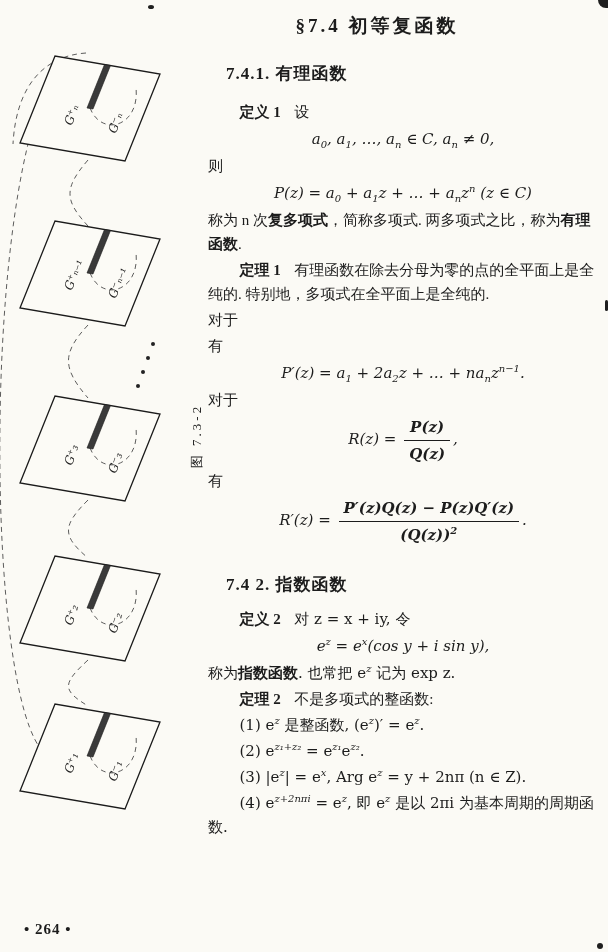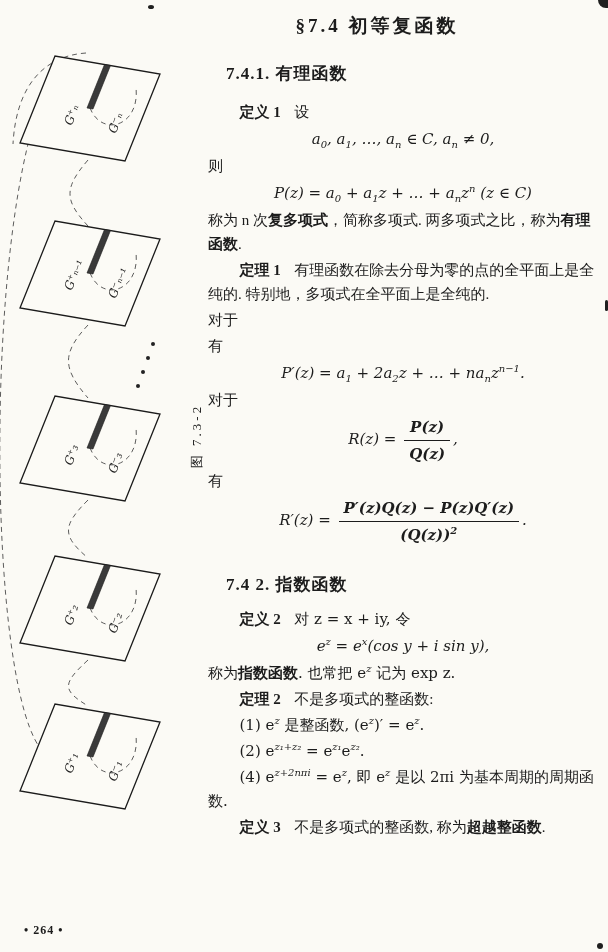--- a/index.html
+++ b/index.html
@@ -38,21 +38,21 @@
   .figure svg{display:block;}
   .sheet{fill:#fcfbf6;stroke:#1b1b1b;stroke-width:1.3;}
   .slit{fill:#3a3a3a;stroke:#1b1b1b;stroke-width:0.6;}
   .dash{fill:none;stroke:#4a4a4a;stroke-width:0.9;stroke-dasharray:5 4;}
   .glabel{font-family:"DejaVu Serif",serif;font-style:italic;font-size:12px;fill:#1b1b1b;}
   .figcap{font-family:"Liberation Serif",serif;font-size:13px;letter-spacing:3px;fill:#1b1b1b;}
   .dot{fill:#222;}
   
   .footer{
     position:absolute;left:24px;bottom:14px;
-    font-weight:bold;font-size:12px;letter-spacing:1px;
+    font-weight:bold;font-size:15px;letter-spacing:1px;
   }
   .speck{position:absolute;background:#1f1f1f;}
   .sp1{top:5px;left:148px;width:6px;height:4px;border-radius:50%;}
   .sp2{top:0;right:0;width:10px;height:8px;border-radius:0 0 0 8px;}
   .sp3{bottom:3px;right:5px;width:6px;height:6px;border-radius:50%;}
   .sp4{top:300px;right:0;width:3px;height:11px;border-radius:2px;}
 </style>
 </head>
 <body>
 
@@ -174,25 +174,23 @@
     <p>
       <span>称为</span><b>指数函数</b><span class="mix">. 也常把 e<sup>z</sup> 记为 exp z.</span>
     </p>
 
     <p class="ind">
       <b class="lbl">定理 2</b><span>不是多项式的整函数:</span>
     </p>
 
     <p class="ind mix">(1) e<sup>z</sup> 是整函数, (e<sup>z</sup>)′ = e<sup>z</sup>.</p>
     <p class="ind mix">(2) e<sup>z₁+z₂</sup> = e<sup>z₁</sup>e<sup>z₂</sup>.</p>
+    <p class="ind mix">(3) |e<sup>z</sup>| = e<sup>x</sup>,  Arg e<sup>z</sup> = y + 2nπ (n ∈ Z).</p>
     <p class="ind mix">(4) e<sup>z+2nπi</sup> = e<sup>z</sup>, 即 e<sup>z</sup> 是以 2πi 为基本周期的周期函数.</p>
 
-    <p class="ind">
-      <b class="lbl">定义 3</b><span>不是多项式的整函数, 称为</span><b>超越整函数</b><span>.</span>
-    </p>
 
   </div>
 
   <div class="footer">• 264 •</div>
 
   <div class="speck sp1"></div>
   <div class="speck sp2"></div>
   <div class="speck sp3"></div>
   <div class="speck sp4"></div>
 

